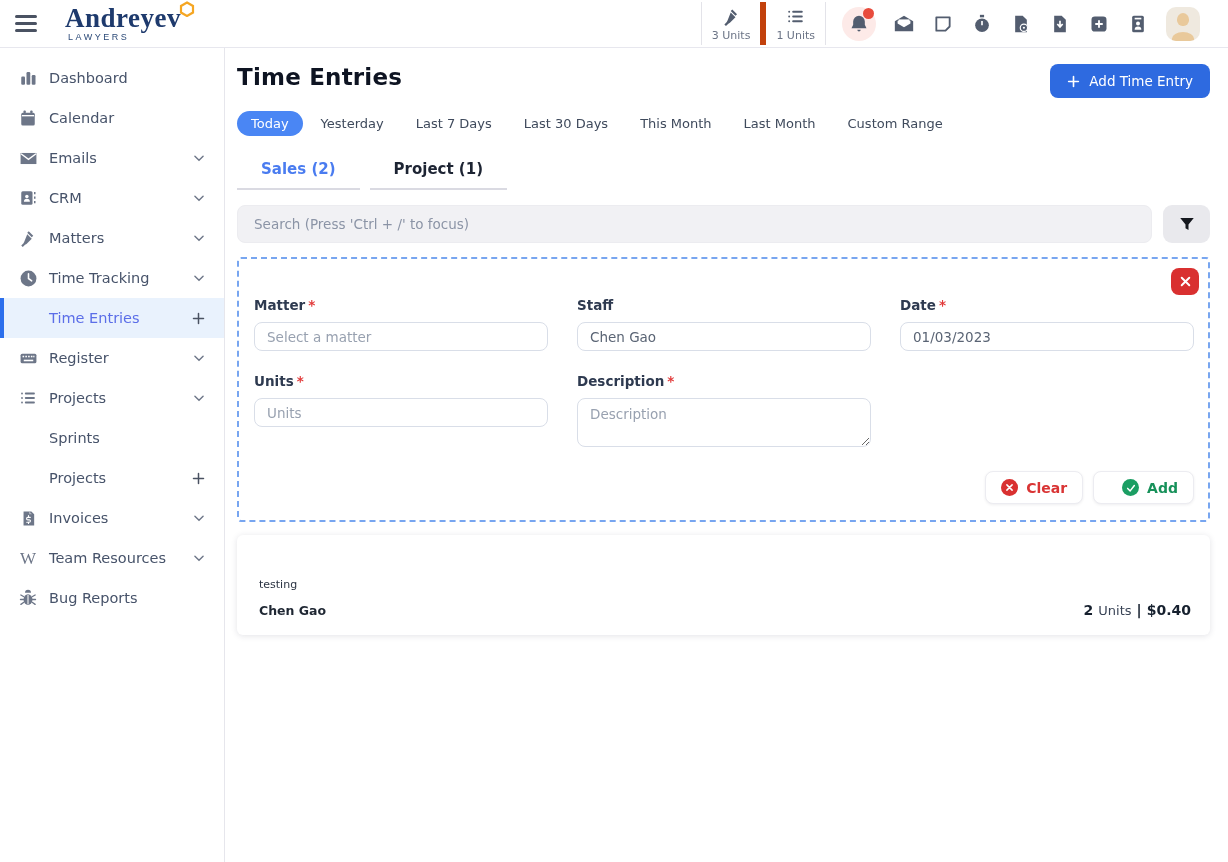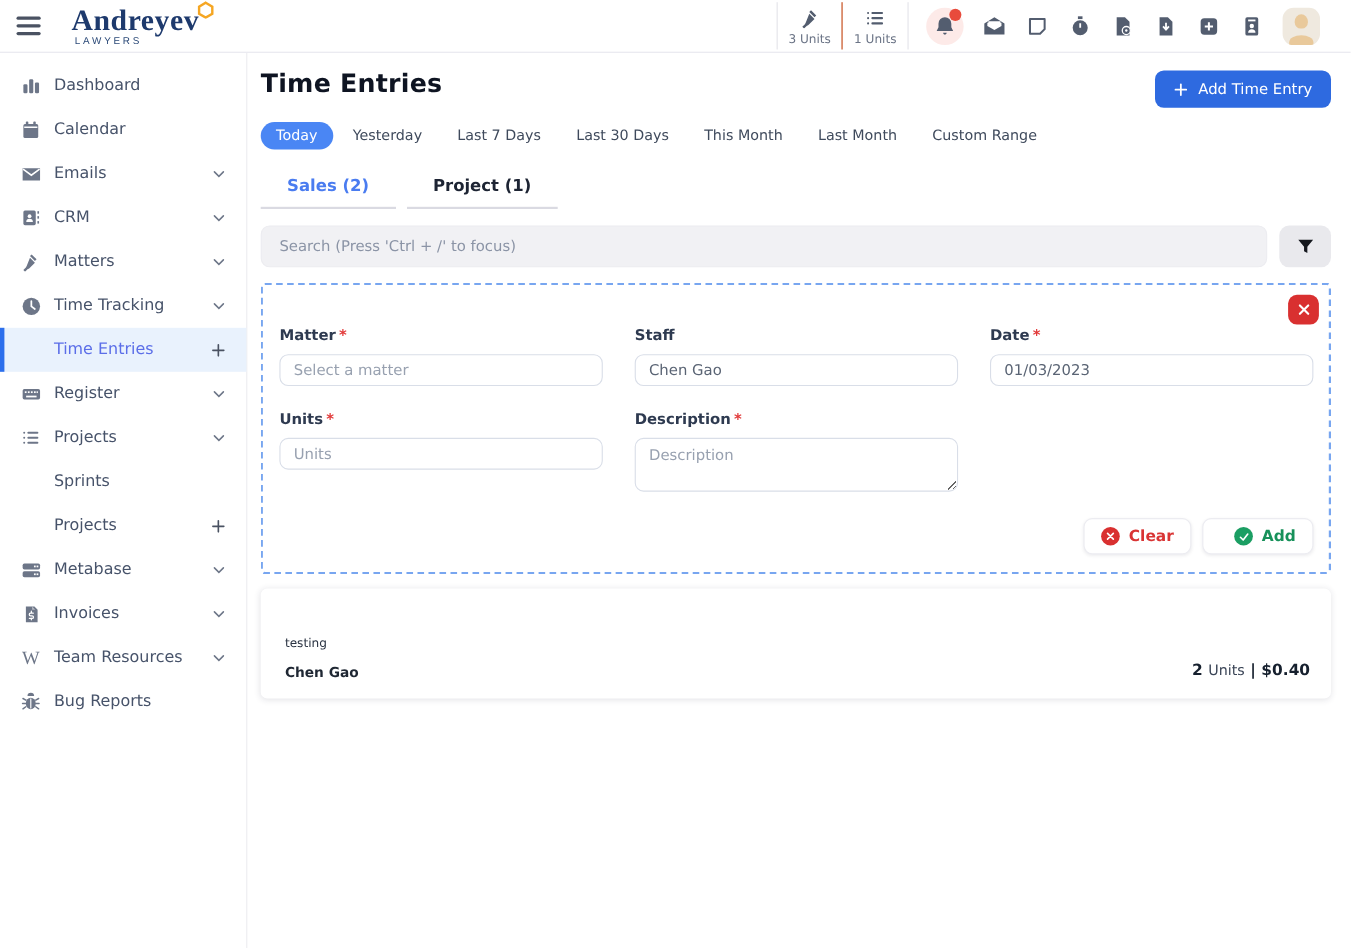--- a/index.html
+++ b/index.html
@@ -12,21 +12,21 @@
   .hamburger span { display:block; height:3px; background:#4a5262; border-radius:2px; margin:4px 0; width:22px; }
   .logo { margin-left:26px; position:relative; line-height:1; }
   .logo-name { font-family:"Liberation Serif","DejaVu Serif",serif; font-weight:bold; font-size:27px; color:#1e3a6d; letter-spacing:0.5px; }
   .logo-sub { font-family:"Liberation Sans",sans-serif; font-size:9px; letter-spacing:2.5px; color:#2c4a78; margin-top:1px; margin-left:3px; }
   .logo-hex { position:absolute; top:-4px; right:-14px; }
 
   .topbar-right { margin-left:auto; display:flex; align-items:center; margin-right:28px; }
   .counter-group { display:flex; border-left:1px solid #e3e3e9; border-right:1px solid #e3e3e9; }
   .counter { display:flex; flex-direction:column; align-items:center; padding:3px 10px; }
   .counter .cnt-label { font-size:11px; color:#6b7486; margin-top:2px; white-space:nowrap; }
-  .counter + .counter { border-left:1px solid #c2410c; }
+  .counter + .counter { border-left:6px solid #c2410c; }
   .top-icons { display:flex; align-items:center; gap:17px; margin-left:16px; }
   .ticon { width:22px; height:22px; display:flex; align-items:center; justify-content:center; cursor:pointer; }
   .bell-wrap { position:relative; width:34px; height:34px; background:#fdeae8; border-radius:50%; display:flex; align-items:center; justify-content:center; }
   .bell-dot { position:absolute; top:1px; right:2px; width:11px; height:11px; background:#e84b3c; border-radius:50%; }
   .avatar { width:34px; height:34px; border-radius:10px; background:#efe9df; position:relative; overflow:hidden; cursor:pointer; }
   .avatar .head { position:absolute; top:6px; left:11px; width:12px; height:13px; background:#e9c99b; border-radius:50% 50% 45% 45%; }
   .avatar .body { position:absolute; bottom:-4px; left:6px; width:22px; height:13px; background:#e9c99b; border-radius:50% 50% 0 0; }
 
   
   .sidebar { position:absolute; top:48px; left:0; width:225px; height:814px; background:#fff; border-right:1px solid #e6e6ec; padding-top:10px; }
@@ -336,38 +336,20 @@
 
   <div class="side-item sub">
     <span class="slabel">Projects</span>
     <span class="plus">
         <svg width="15" height="15" viewBox="0 0 24 24" stroke="#4a5262" stroke-width="2.4" stroke-linecap="round">
           <path d="M12 4v16M4 12h16"></path>
         </svg>
       </span>
   </div>
 
-  <div class="side-item">
-    <span class="sicon">
-        <svg width="19" height="19" viewBox="0 0 24 24" fill="#6d7688">
-          <rect x="2" y="4" width="20" height="7" rx="2"></rect>
-          <rect x="2" y="13" width="20" height="7" rx="2"></rect>
-          <rect x="15" y="6.5" width="2" height="2" fill="#fff"></rect>
-          <rect x="18" y="6.5" width="2" height="2" fill="#fff"></rect>
-          <rect x="15" y="15.5" width="2" height="2" fill="#fff"></rect>
-          <rect x="18" y="15.5" width="2" height="2" fill="#fff"></rect>
-        </svg>
-      </span>
-    <span class="slabel">Metabase</span>
-    <span class="chev">
-        <svg width="14" height="14" viewBox="0 0 24 24" fill="none" stroke="#6d7688" stroke-width="2.4" stroke-linecap="round">
-          <polyline points="5,9 12,16 19,9"></polyline>
-        </svg>
-      </span>
-  </div>
 
   <div class="side-item">
     <span class="sicon">
         <svg width="17" height="17" viewBox="0 0 24 24">
           <path d="M5 2h11l4 4v16H5z" fill="#6d7688"></path>
           <path d="M12 8v2m0 7v2m2.5-8.5h-3.5a1.7 1.7 0 0 0 0 3.4h2a1.7 1.7 0 0 1 0 3.4H9.5" stroke="#fff" stroke-width="1.6" fill="none" stroke-linecap="round"></path>
           <path d="M13 2v4h4" fill="#fff" opacity="0.5"></path>
         </svg>
       </span>
     <span class="slabel">Invoices</span>

